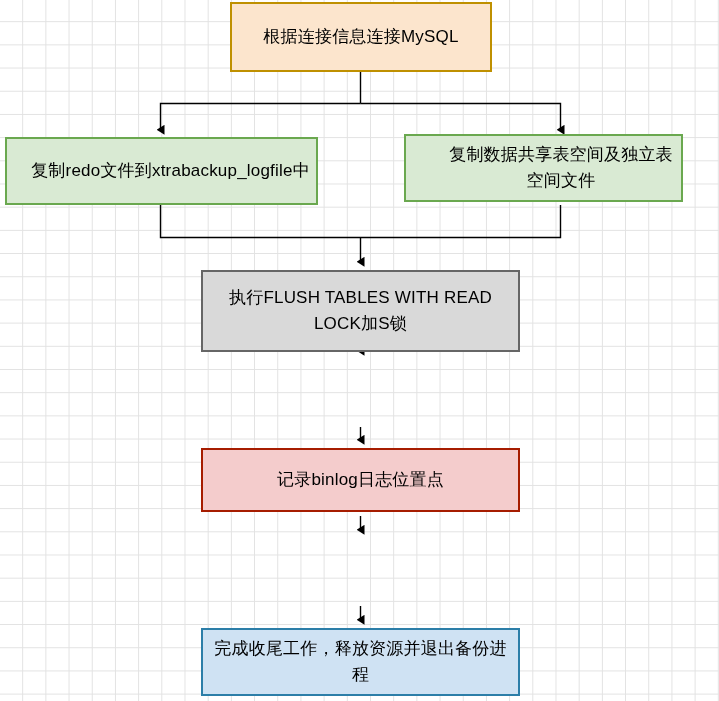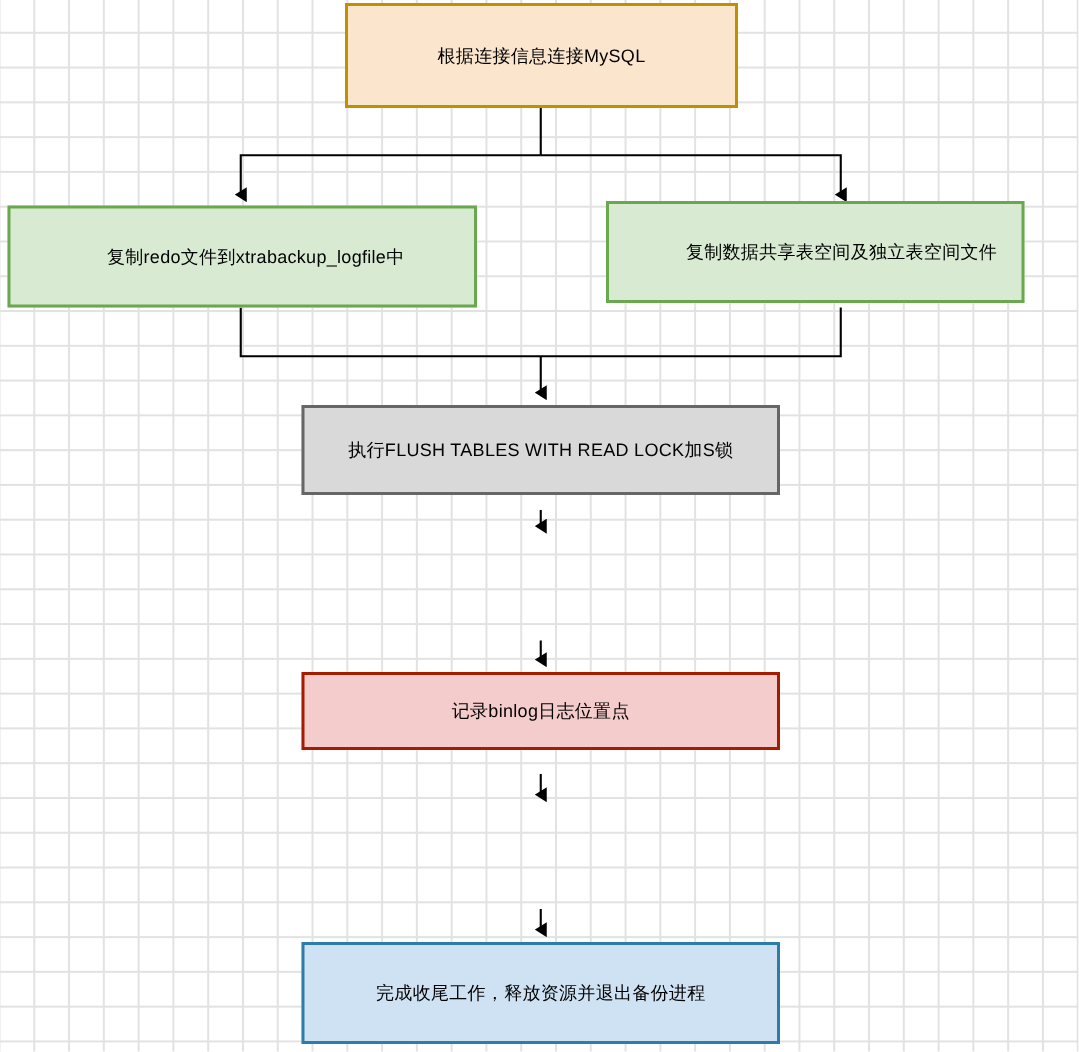--- a/index.html
+++ b/index.html
@@ -26,21 +26,21 @@
     overflow: hidden;
   }
   .node {
     position: absolute;
     box-sizing: border-box;
     display: flex;
     align-items: center;
     justify-content: center;
     text-align: center;
     color: #000000;
-    font-size: 12px;
+    font-size: 17px;
     line-height: 1.55;
     letter-spacing: 0.2px;
     padding: 2px 6px;
   }
   .node span {
     display: block;
     width: 100%;
   }
   svg.wires {
     position: absolute;
@@ -78,23 +78,23 @@
 
   <div class="node" id="node-0" style="left: 230px; top: 2px; width: 262px; height: 70px; background: rgb(252, 229, 205); border: 2px solid rgb(191, 144, 0);">
     <span>根据连接信息连接MySQL</span>
   </div>
   <div class="node" id="node-1" style="left: 5px; top: 137px; width: 313px; height: 68px; background: rgb(217, 234, 211); border: 2px solid rgb(106, 168, 79); padding-left: 24px;">
     <span>复制redo文件到xtrabackup_logfile中</span>
   </div>
   <div class="node" id="node-2" style="left: 404px; top: 134px; width: 279px; height: 68px; background: rgb(217, 234, 211); border: 2px solid rgb(106, 168, 79); padding-left: 41px;">
     <span>复制数据共享表空间及独立表空间文件</span>
   </div>
-  <div class="node" id="node-3" style="left: 201px; top: 270px; width: 319px; height: 60px; background: rgb(217, 217, 217); border: 2px solid rgb(102, 102, 102);">
+  <div class="node" id="node-3" style="left: 201px; top: 270px; width: 319px; height: 82px; background: rgb(217, 217, 217); border: 2px solid rgb(102, 102, 102);">
     <span>执行FLUSH TABLES WITH READ LOCK加S锁</span>
   </div>
-  <div class="node" id="node-5" style="left: 201px; top: 448px; width: 319px; height: 52px; background: rgb(244, 204, 204); border: 2px solid rgb(166, 28, 0);">
+  <div class="node" id="node-5" style="left: 201px; top: 448px; width: 319px; height: 64px; background: rgb(244, 204, 204); border: 2px solid rgb(166, 28, 0);">
     <span>记录binlog日志位置点</span>
   </div>
   <div class="node" id="node-7" style="left: 201px; top: 628px; width: 319px; height: 68px; background: rgb(207, 226, 243); border: 2px solid rgb(44, 126, 168); justify-content: flex-end;">
     <span>完成收尾工作，释放资源并退出备份进程</span>
   </div>
 
 </div>
 
 </body></html>

